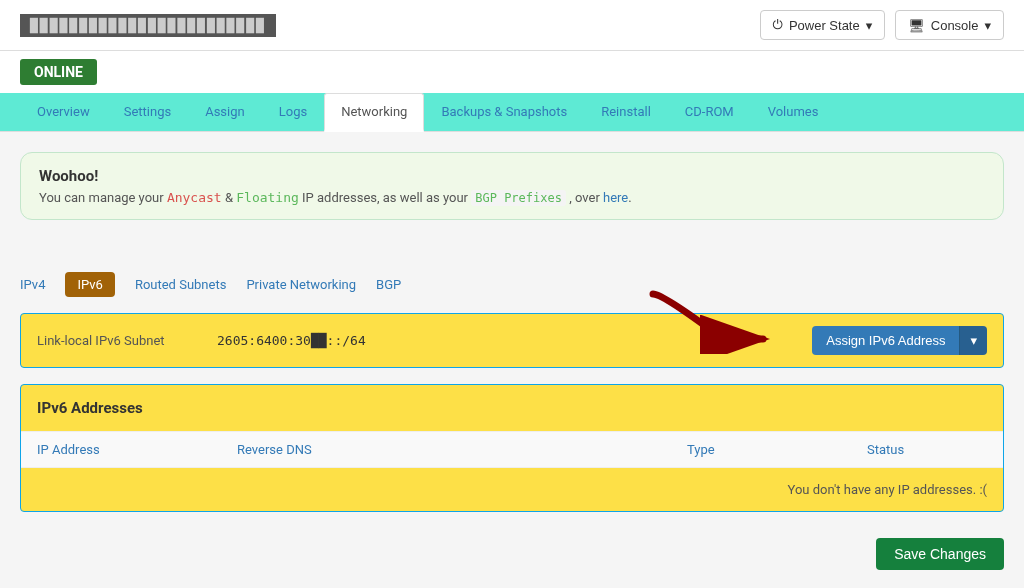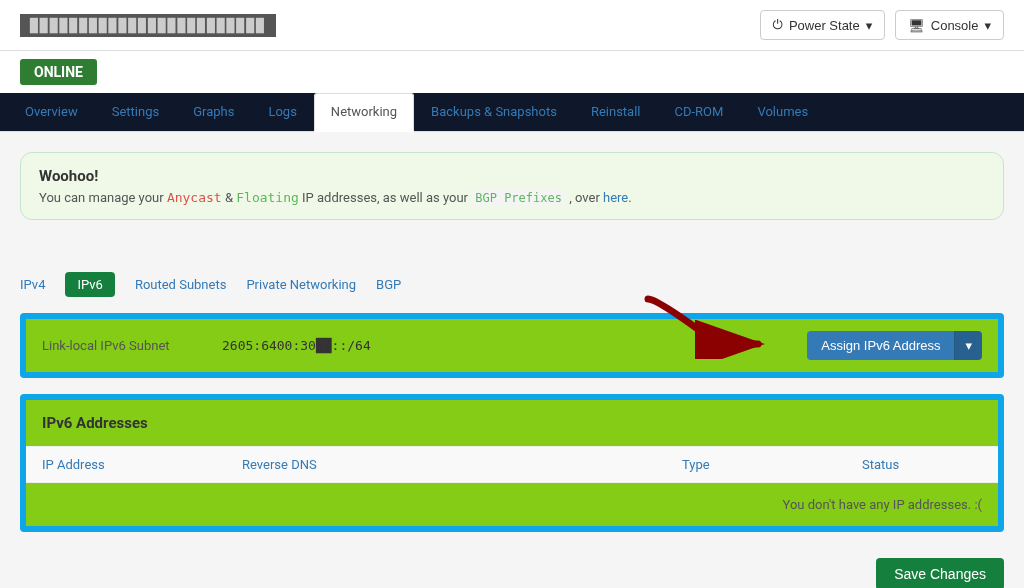--- a/index.html
+++ b/index.html
@@ -48,23 +48,23 @@
     .online-badge {
       display: inline-block;
       background: #2e7d32;
       color: #fff;
       font-weight: bold;
       font-size: 14px;
       padding: 5px 14px;
       border-radius: 3px;
     }
     .tabs-bar {
-      background: #0f172a;
+      background: #5eead4;
       border-bottom: 1px solid #ddd;
-      padding: 0 8px;
+      padding: 0 20px;
       display: flex;
       gap: 0;
     }
     .tab {
       padding: 10px 16px;
       font-size: 13px;
       color: #337ab7;
       cursor: pointer;
       border-bottom: 3px solid transparent;
       border-top: 1px solid transparent;
@@ -112,28 +112,28 @@
     }
     .sub-tab {
       font-size: 13px;
       color: #337ab7;
       cursor: pointer;
       padding: 4px 0;
       text-decoration: none;
       margin-top: 32px;
     }
     .sub-tab.active {
-      background: #15803d;
+      background: #a16207;
       color: #fff;
       padding: 5px 12px;
       border-radius: 4px;
     }
     .card {
-      background: #84cc16;
-      border: 6px solid #0ea5e9;
+      background: #fde047;
+      border: 1px solid #0ea5e9;
       border-radius: 4px;
       margin-bottom: 16px;
     }
     .card-row {
       display: flex;
       align-items: center;
       padding: 12px 16px;
       border-bottom: 1px solid #eee;
       position: relative;
     }
@@ -250,21 +250,21 @@
   </div>
 </div>
 
 <div class="status-bar">
   <span class="online-badge">ONLINE</span>
 </div>
 
 <div class="tabs-bar">
   <div class="tab">Overview</div>
   <div class="tab">Settings</div>
-  <div class="tab">Graphs</div>
+  <div class="tab">Assign</div>
   <div class="tab">Logs</div>
   <div class="tab active">Networking</div>
   <div class="tab">Backups &amp; Snapshots</div>
   <div class="tab">Reinstall</div>
   <div class="tab">CD-ROM</div>
   <div class="tab">Volumes</div>
 </div>
 
 <div class="main-content">
 

